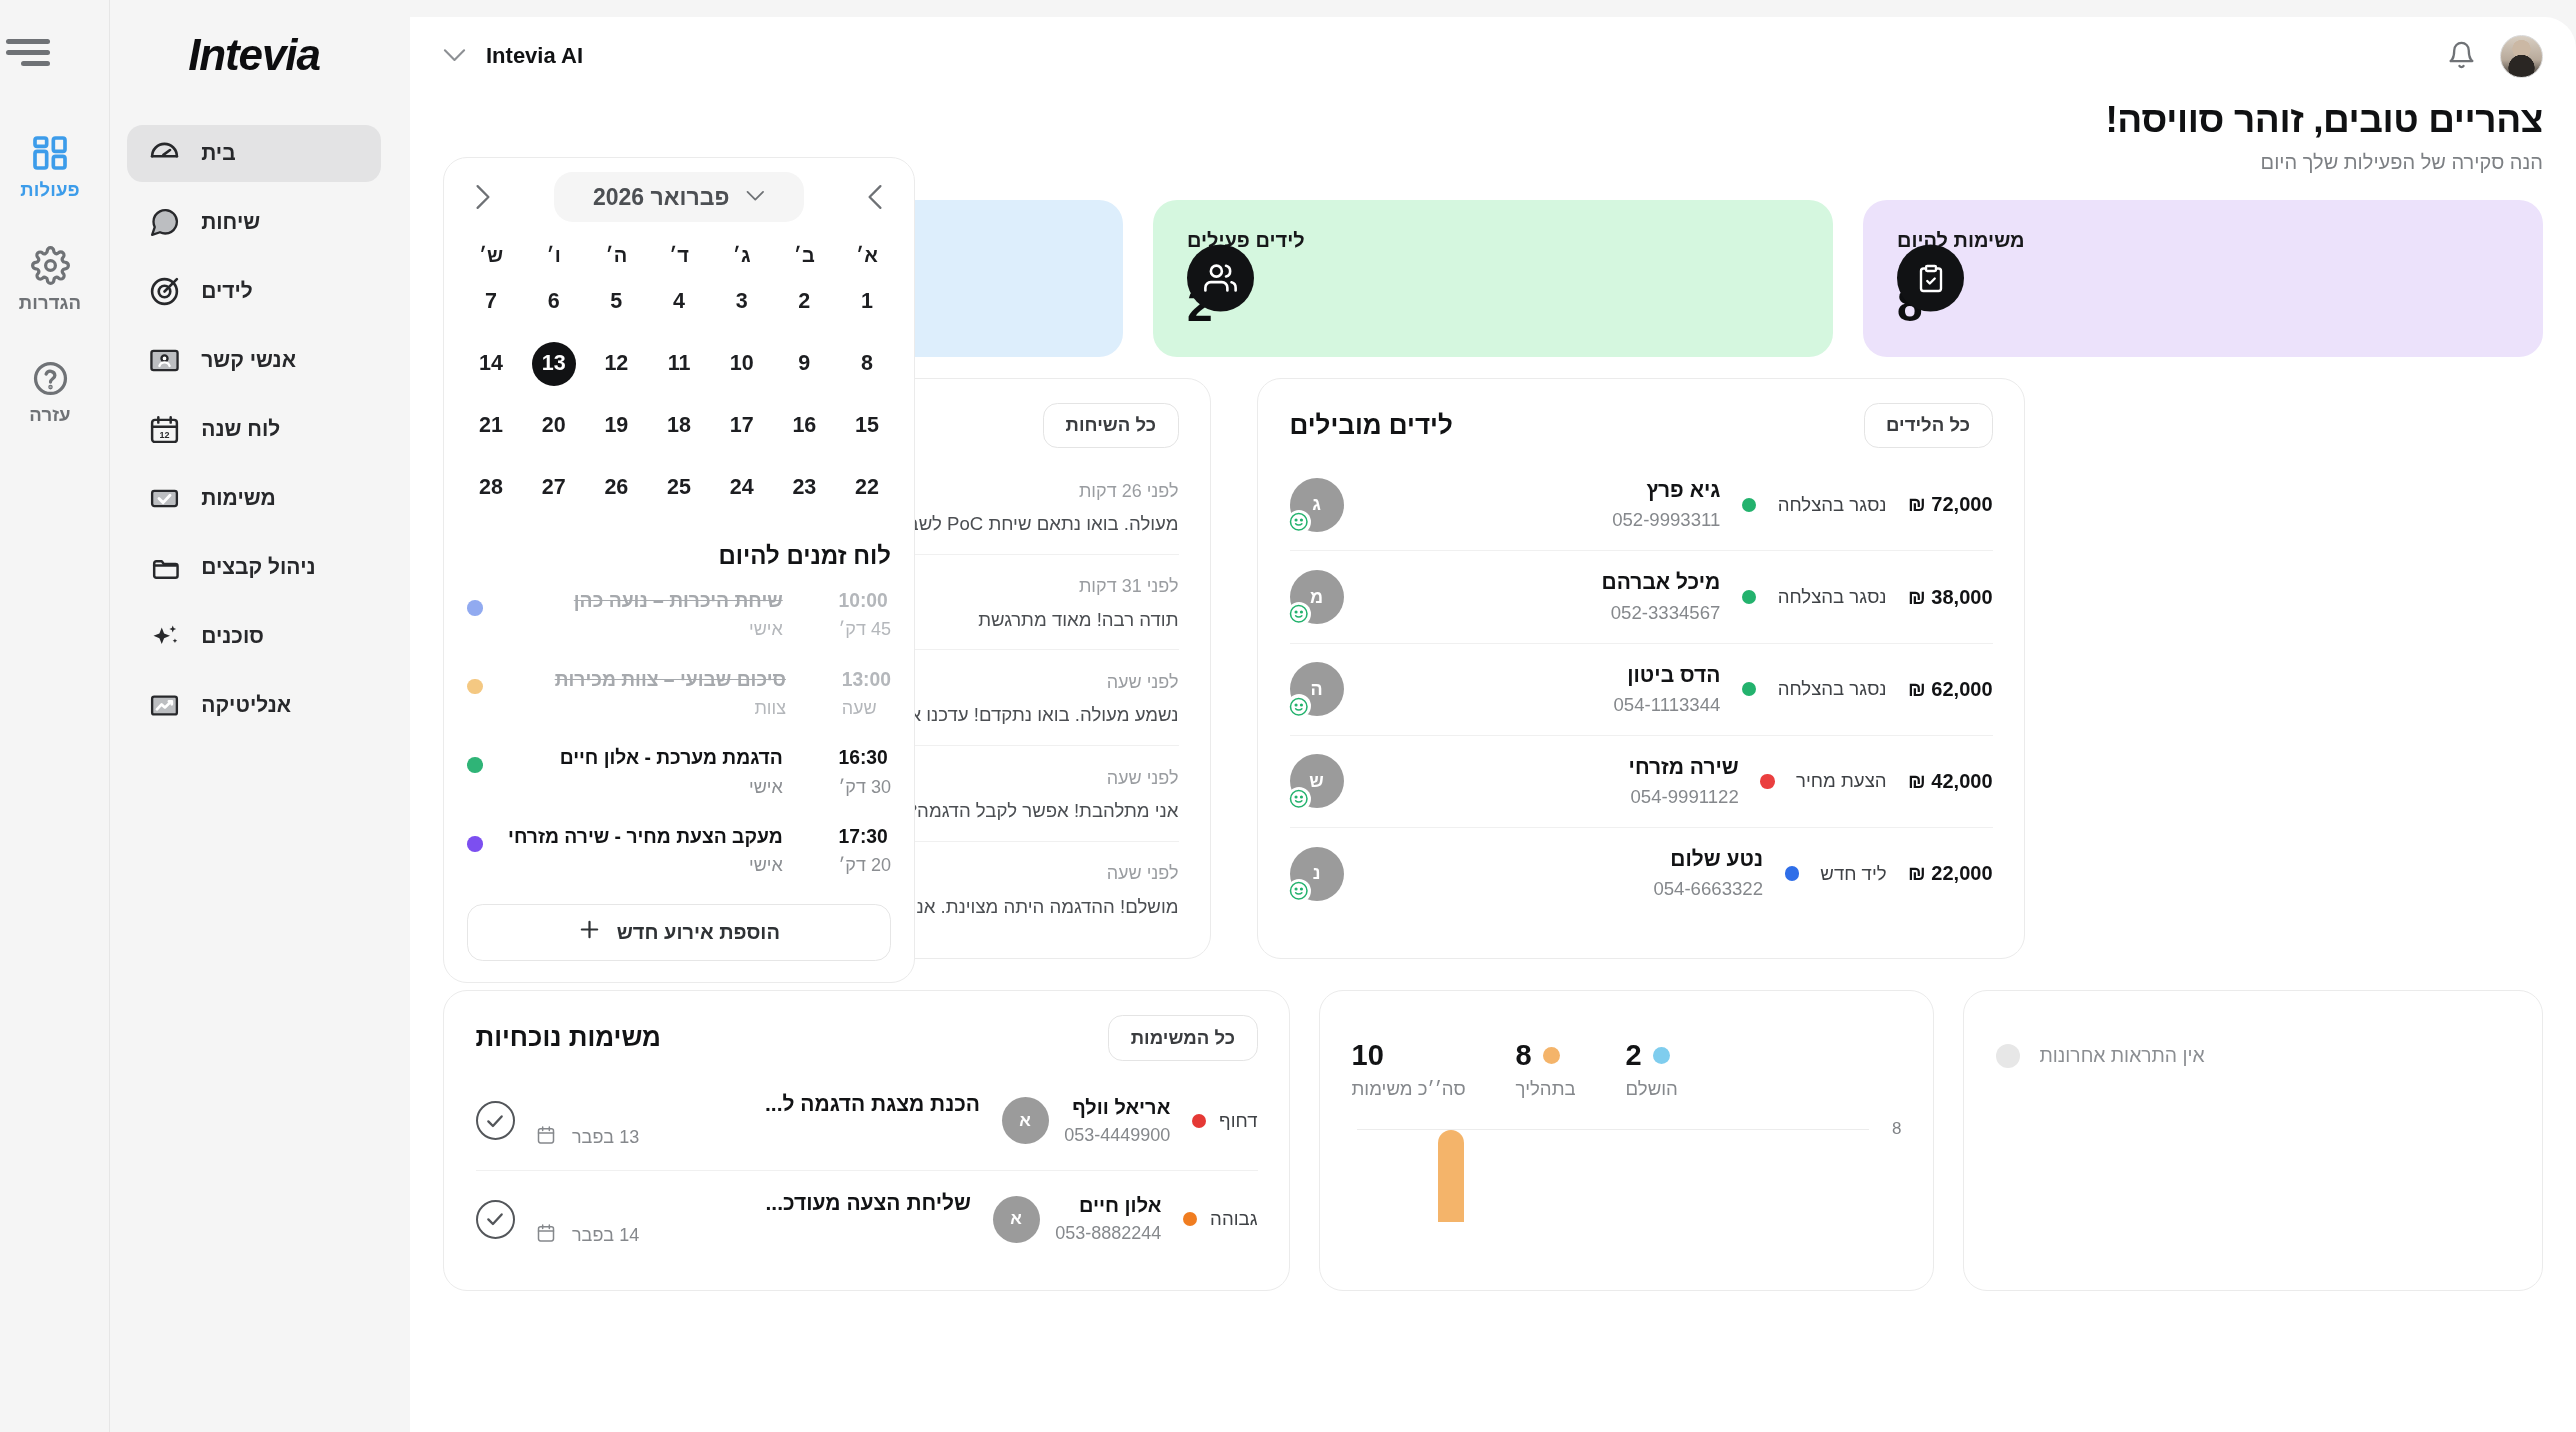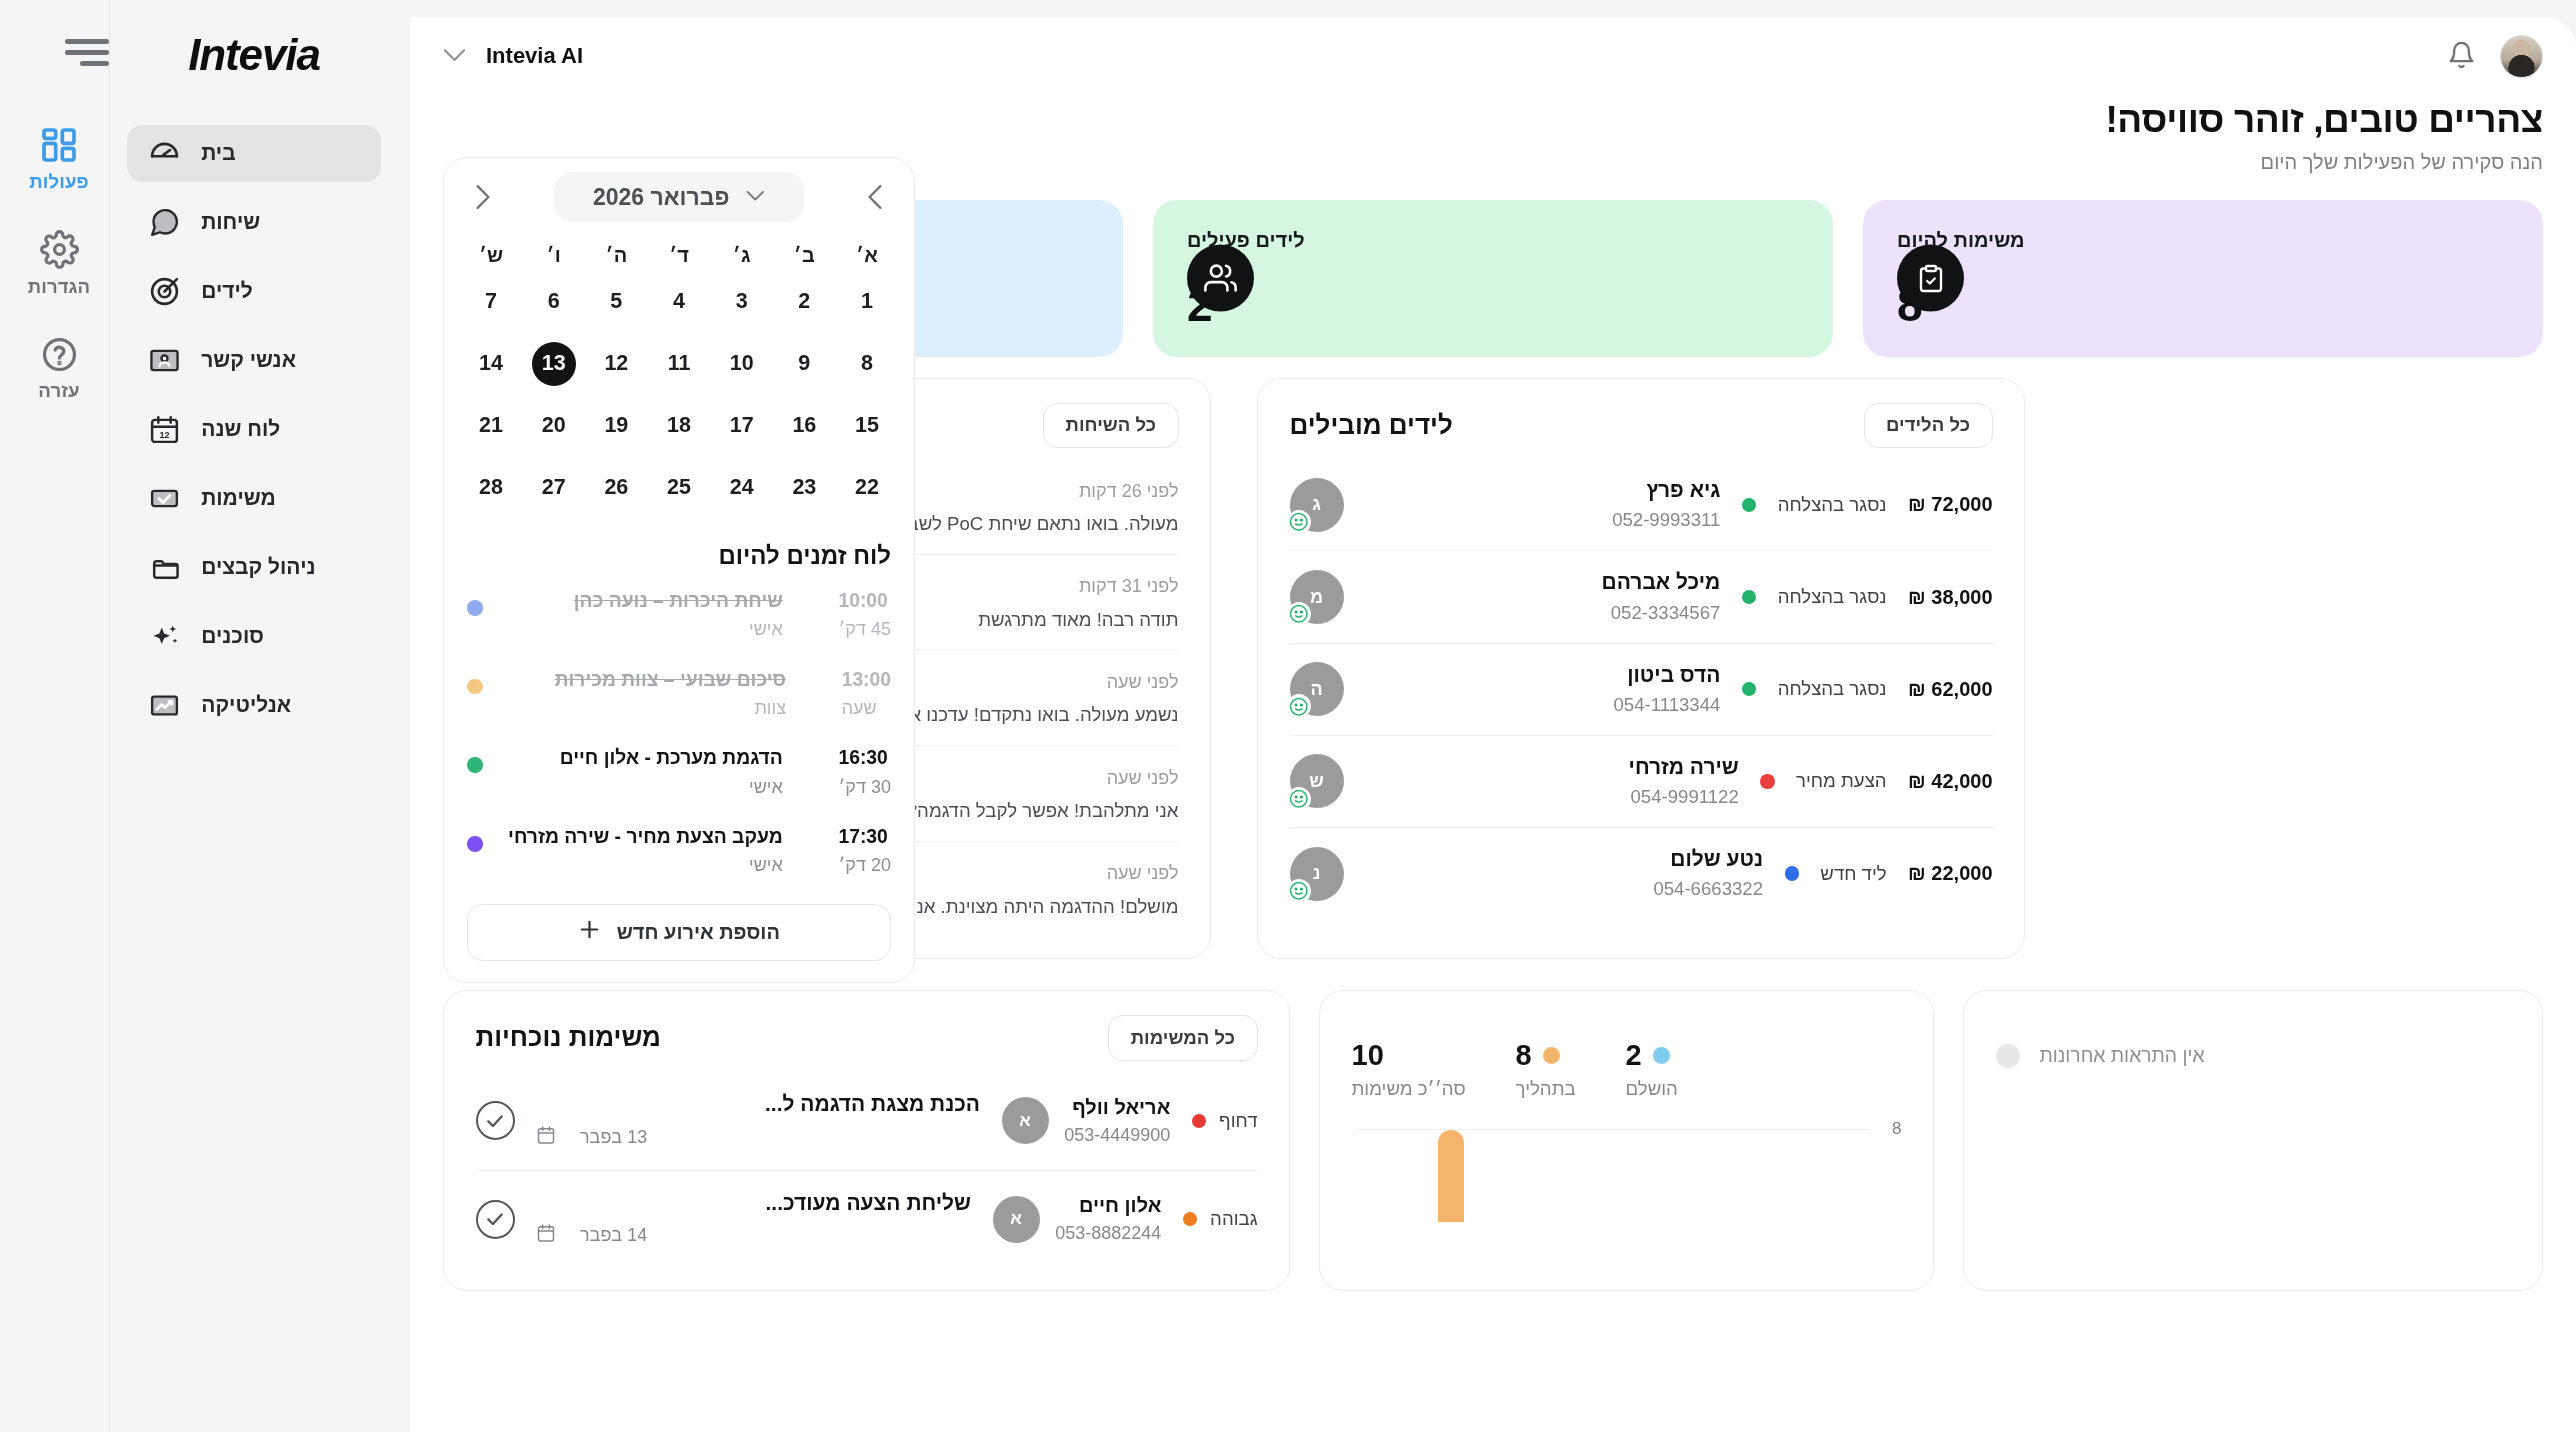--- a/index.html
+++ b/index.html
@@ -9,22 +9,22 @@
     font-family:"Liberation Sans","DejaVu Sans",sans-serif;
     background:#f5f5f5;
     direction:rtl;
     color:#17181a;
   }
   .app{position:relative;width:2576px;height:1433px;display:flex;}
 
   
   .rail{
     width:109px;flex:0 0 109px;background:#f5f5f5;
-    display:flex;flex-direction:column;align-items:flex-start;
-    padding-top:34px;gap:0;
+    display:flex;flex-direction:column;align-items:flex-end;
+    padding-top:34px;gap:8px;
   }
   .rail-burger{width:50px;height:37px;display:flex;flex-direction:column;justify-content:center;gap:6.4px;cursor:pointer;margin-bottom:54px;}
   .rail-burger i{display:block;height:5px;border-radius:2.9px;background:#6f7276;}
   .rail-burger i:nth-child(1){width:44px;}
   .rail-burger i:nth-child(2){width:44px;}
   .rail-burger i:nth-child(3){width:29px;}
   .rail-item{width:100px;display:flex;flex-direction:column;align-items:center;gap:6.4px;margin-bottom:37px;cursor:pointer;}
   .rail-item svg{display:block;}
   .rail-label{font-size:18.6px;font-weight:700;color:#6f7276;letter-spacing:0.1px;}
   .rail-item.active .rail-label{color:#3c9cea;}
@@ -205,21 +205,21 @@
 
   
   .trow{display:flex;align-items:center;gap:21.5px;padding:20px 0;border-bottom:1.4px solid #f0f0f0;flex-direction:row-reverse;}
   .trow:last-child{border-bottom:none;}
   .check{
     width:39px;height:39px;flex:0 0 39px;border-radius:50%;border:2.1px solid #53565a;
     display:flex;align-items:center;justify-content:center;cursor:pointer;
   }
   .trow-mid{flex:1;min-width:0;text-align:right;}
   .trow-title{font-size:21px;font-weight:700;color:#121315;white-space:nowrap;overflow:hidden;text-overflow:ellipsis;text-align:right;}
-  .trow-date{display:flex;align-items:center;gap:24px;flex-direction:row-reverse;margin-top:8.6px;}
+  .trow-date{display:flex;align-items:center;gap:16px;flex-direction:row-reverse;margin-top:8.6px;}
   .trow-date span{font-size:18px;color:#85888c;}
   .trow-person{display:flex;align-items:center;gap:15.7px;flex-direction:row-reverse;}
   .trow-person .pname{font-size:20px;font-weight:700;color:#121315;text-align:right;white-space:nowrap;}
   .trow-person .pphone{font-size:18px;color:#85888c;text-align:right;margin-top:5.7px;white-space:nowrap;}
   .prio{display:flex;align-items:center;gap:13px;flex-direction:row-reverse;white-space:nowrap;}
   .prio span{font-size:18.6px;color:#3f4246;}
 
   
   .empty-act{display:flex;align-items:center;gap:20px;flex-direction:row-reverse;padding:29px 0 0;}
   .empty-act .ec{width:24px;height:24px;border-radius:50%;background:#e7e7e7;flex:0 0 24px;}

